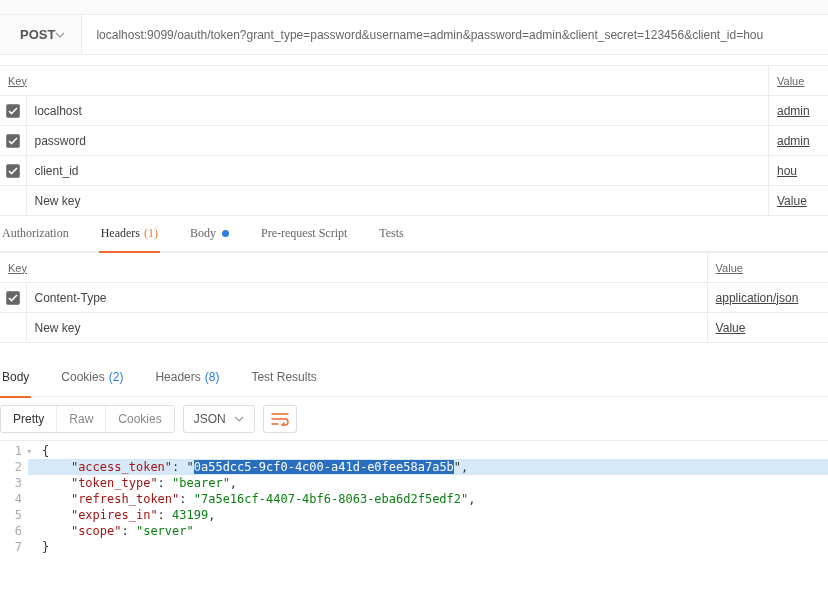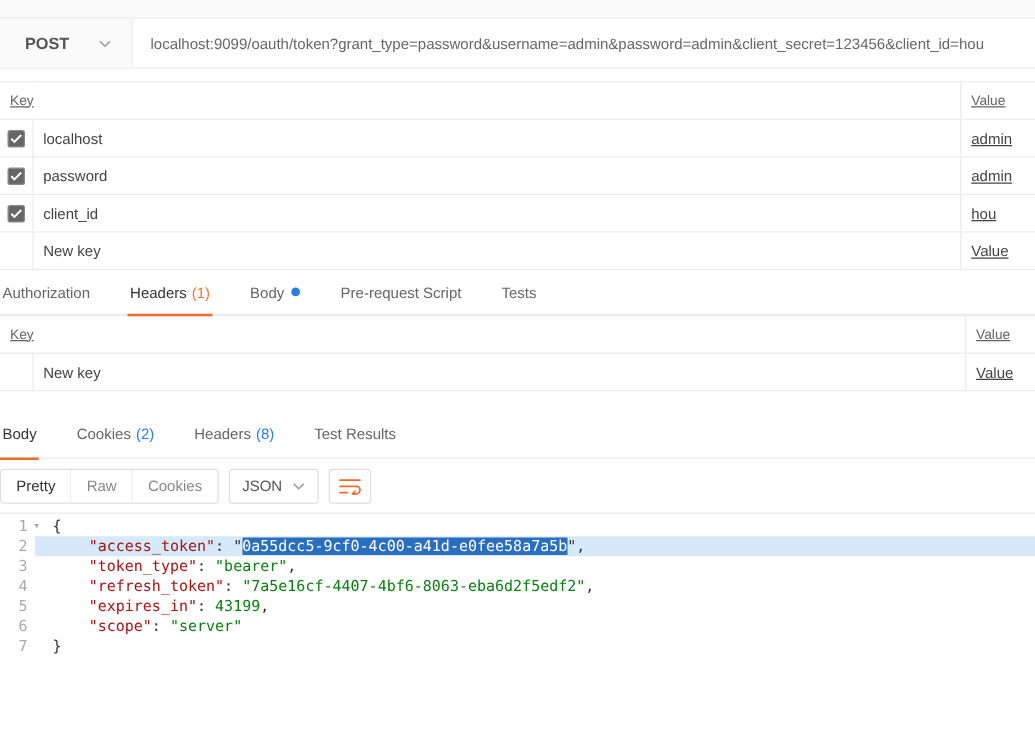--- a/index.html
+++ b/index.html
@@ -1,36 +1,36 @@
 <!DOCTYPE html>
 <html><head>
 <meta charset="utf-8">
 <style>
 * { box-sizing: border-box; margin: 0; padding: 0; }
 body { font-family: -apple-system, BlinkMacSystemFont, "Segoe UI", Helvetica, Arial, sans-serif; font-size: 12px; color: #333; background: #fff; width: 828px; }
 .top-spacer { height: 15px; border-bottom: 1px solid #ececec; background: #fafafa; }
 .url-bar { display: flex; align-items: stretch; height: 40px; border-bottom: 1px solid #ececec; }
-.method-box { display: flex; align-items: center; padding: 0 16px 0 20px; border-right: 1px solid #ececec; background: #fafafa; color: #555; font-size: 13px; font-weight: 600; gap: 24px; }
+.method-box { display: flex; align-items: center; padding: 0 16px 0 20px; border-right: 1px solid #ececec; background: #fafafa; color: #555; font-size: 13px; font-weight: 600; gap: 0; }
 .chevron { width: 10px; height: 6px; }
 .url-input { flex: 1; display: flex; align-items: center; padding: 0 14px; color: #666; font-size: 12px; white-space: nowrap; overflow: hidden; }
 .gap { height: 10px; }
 .kv-table { width: 100%; border-collapse: collapse; }
 .kv-table th, .kv-table td { border: 1px solid #ececec; padding: 0; height: 30px; font-weight: normal; text-align: left; vertical-align: middle; }
 .kv-table th { color: #666; font-size: 11px; padding-left: 8px; background: #fff; }
 .kv-table th.k { width: 540px; }
 .kv-table th.v { }
 .kv-table td.chk { width: 26px; text-align: center; border-left: none; }
 .kv-table td.key { padding-left: 8px; color: #444; }
 .kv-table td.val { padding-left: 8px; color: #444; }
 .kv-table th:first-child, .kv-table td:first-child { border-left: none; text-decoration: underline; }
 .kv-table th:last-child, .kv-table td:last-child { border-right: none; text-decoration: underline; }
 .placeholder { color: #bbb; }
 .checkbox { width: 14px; height: 14px; border: 1px solid #888; border-radius: 2px; background: #666; display: inline-flex; align-items: center; justify-content: center; }
 .checkbox svg { width: 10px; height: 8px; }
-.tabs { display: flex; align-items: center; height: 36px; border-bottom: 1px solid #ececec; gap: 28px; padding-left: 0; }
+.tabs { display: flex; align-items: center; height: 36px; border-bottom: 1px solid #ececec; gap: 28px; padding-left: 0; font-family: Liberation Serif, serif; }
 .tab { color: #666; font-size: 12px; cursor: pointer; padding: 0 2px; height: 36px; display: flex; align-items: center; position: relative; }
 .tab .count { color: #e87c35; margin-left: 4px; }
 .tab .dot { width: 7px; height: 7px; border-radius: 50%; background: #2a7de1; margin-left: 6px; }
 .tab.active { color: #333; }
 .tab.active::after { content: ""; position: absolute; left: 0; right: 0; bottom: -1px; height: 2px; background: #ef6a2f; }
 .resp-tabs { display: flex; align-items: center; height: 40px; border-bottom: 1px solid #ececec; gap: 28px; padding-left: 0; }
 .resp-tab { color: #666; font-size: 12px; cursor: pointer; height: 40px; display: flex; align-items: center; position: relative; padding: 0 2px; }
 .resp-tab .count { color: #2a7de1; margin-left: 4px; }
 .resp-tab.active { color: #333; }
 .resp-tab.active::after { content: ""; position: absolute; left: 0; right: 0; bottom: -1px; height: 2px; background: #ef6a2f; }
@@ -136,20 +136,29 @@
     </div>
 </div>
 
 <table class="kv-table">
   <tbody>
       <tr>
     <th class="k" colspan="2">Key</th>
     <th class="v">Value</th>
   </tr>
   <tr>
+    <td class="chk"><span class="checkbox">
+            <svg viewBox="0 0 10 8">
+              <path d="M1 4l2.5 2.5L9 1" stroke="#fff" stroke-width="1.6" fill="none"></path>
+            </svg>
+          </span></td>
+    <td class="key">Content-Type</td>
+    <td class="val">application/json</td>
+  </tr>
+  <tr>
     <td class="chk"></td>
     <td class="key placeholder">New key</td>
     <td class="val placeholder">Value</td>
   </tr>
 </tbody>
   </table>
 
 <div style="height:14px"></div>
 
 <div class="resp-tabs">

